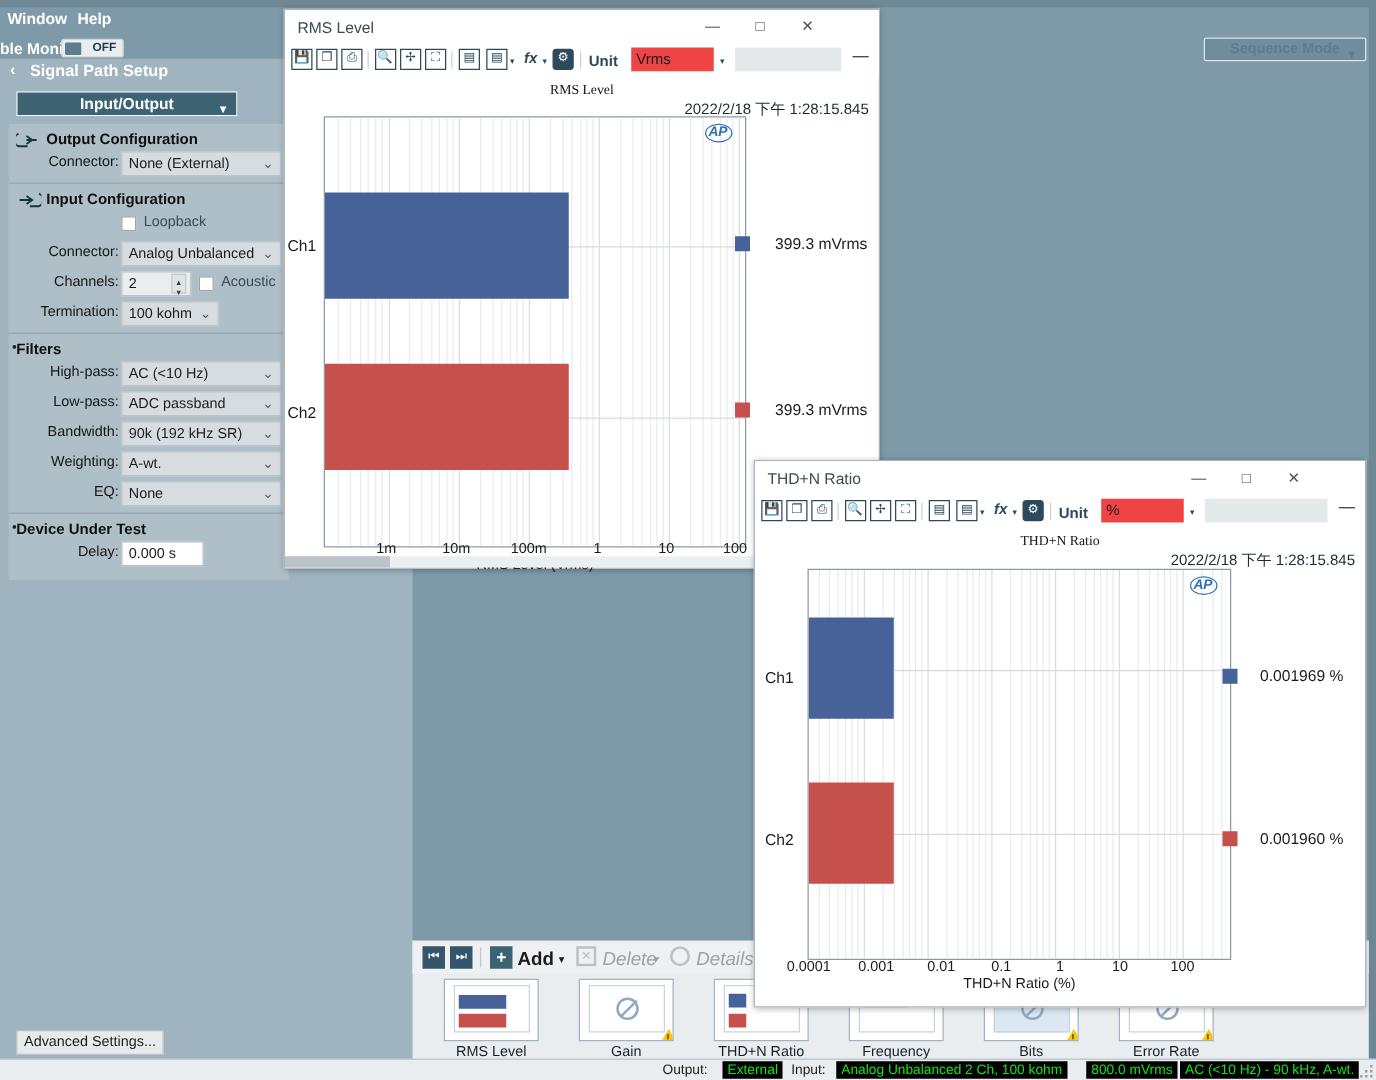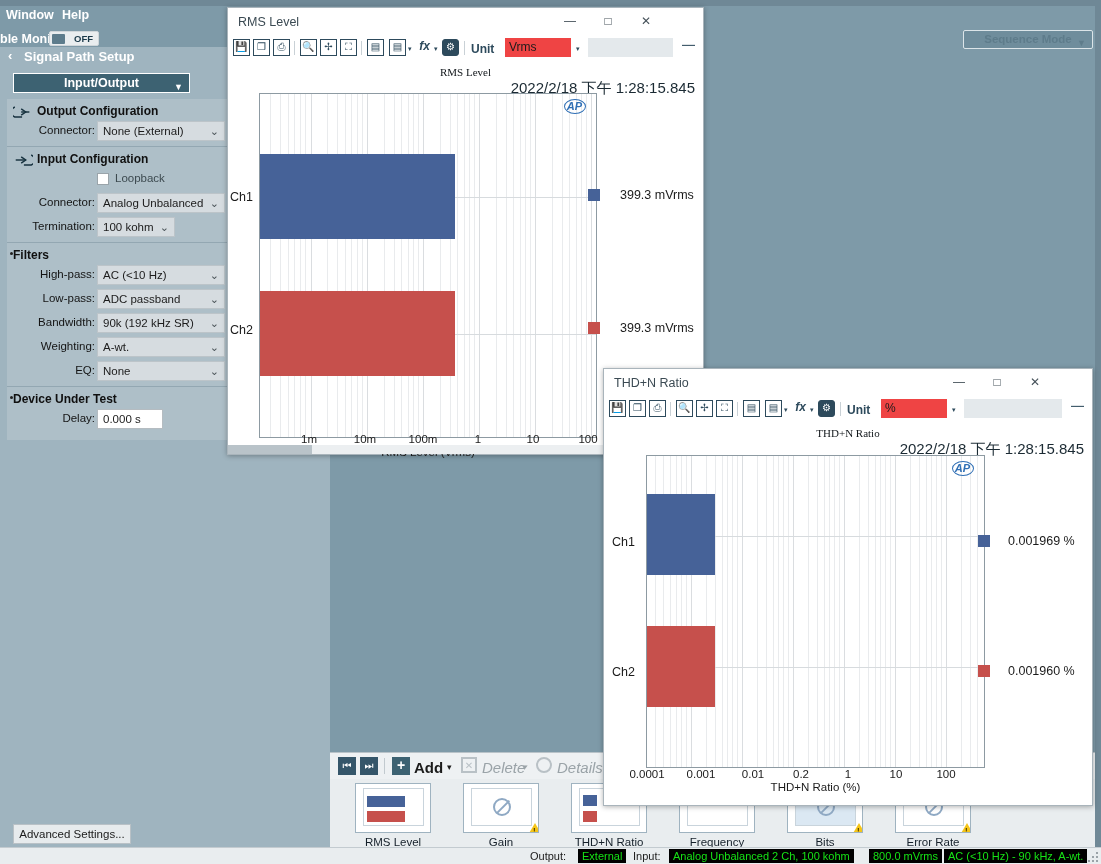--- a/index.html
+++ b/index.html
@@ -117,21 +117,21 @@
   .ticon { position:absolute; top:3px; width:17px; height:17px; border:1.5px solid #2d4a5c; color:#2d4a5c; font-size:10px; text-align:center; line-height:14px; }
   .ticon.plain { border:none; }
   .tsep { position:absolute; top:5px; width:1px; height:14px; background:#c9d1d6; }
   .caret-sm { position:absolute; top:9px; font-size:7px; color:#2d4a5c; }
   .unit-word { position:absolute; top:6px; font-size:12px; font-weight:bold; color:#2d4a5c;}
   .unit-box { position:absolute; top:2px; height:19px; background:#ef4444; font-size:12px; line-height:19px; padding-left:4px; color:#1b1b1b;}
   .unit-field { position:absolute; top:2px; height:19px; background:#e4e9ec; }
   .tb-corner { position:absolute; top:4px; right:8px; font-size:13px; color:#2d4a5c; }
 
   .g-title { position:absolute; text-align:center; font-family:"Liberation Serif", serif; font-size:11px; color:#11161a; }
-  .g-date { position:absolute; font-size:15px; color:#1b2a33;padding-left:40px; }
+  .g-date { position:absolute; font-size:12px; color:#1b2a33;padding-left:40px; }
   .ap-logo { position:absolute; font-style:italic; font-weight:bold; color:#2f6fb5; font-size:11px; }
   .ap-logo span { border:1.5px solid #2f6fb5; border-radius:50%; padding:0px 3px 1px 2px; }
 
   .plot { position:absolute; background:#fff; border:1px solid #8d9aa2; overflow:hidden; }
   .vgrid { position:absolute; top:0; bottom:0; width:1px; background:#e9ebed; }
   .vgrid.major { background:#dadde0; }
   .hgrid { position:absolute; left:0; right:0; height:1px; background:#d7dbde; }
   .bar { position:absolute; }
   .xt { position:absolute; font-size:11.5px; color:#1b1b1b; text-align:center; }
   .xlabel { position:absolute; font-size:11.5px; color:#1b1b1b; text-align:center; }
@@ -209,20 +209,29 @@
       </div>
 
       <div class="row">
         <span class="lbl">Connector:</span>
         <span class="ctrl">
           <span>Analog Unbalanced</span>
           <span class="chev">⌄</span>
         </span>
       </div>
 
+      <div class="row">
+        <span class="lbl">Channels:</span>
+        <span class="ctrl spin">
+          <span>2</span>
+          <span class="spin-arrows"></span>
+        </span>
+        <span class="cbx" style="left:152px"></span>
+        <span class="cbx-label" style="left:170px">Acoustic</span>
+      </div>
 
       <div class="row">
         <span class="lbl">Termination:</span>
         <span class="ctrl narrow">
           <span>100 kohm</span>
           <span class="chev">⌄</span>
         </span>
       </div>
     </div>
 
@@ -556,21 +565,21 @@
       <span>AP</span>
     </div>
   </div>
 
   <div class="ytick" style="left:8px; top:166px;">Ch1</div>
   <div class="ytick" style="left:8px; top:296px;">Ch2</div>
 
   <div class="xt" style="left:8px;   top:399px; width:70px;">0.0001</div>
   <div class="xt" style="left:62px;  top:399px; width:70px;">0.001</div>
   <div class="xt" style="left:119px; top:399px; width:60px;">0.01</div>
-  <div class="xt" style="left:172px; top:399px; width:50px;">0.2</div>
+  <div class="xt" style="left:172px; top:399px; width:50px;">0.1</div>
   <div class="xt" style="left:222px; top:399px; width:44px;">1</div>
   <div class="xt" style="left:270px; top:399px; width:44px;">10</div>
   <div class="xt" style="left:318px; top:399px; width:48px;">100</div>
   <div class="xlabel" style="left:42px; top:412px; width:339px;">THD+N Ratio (%)</div>
 
   <div class="legend-sw" style="left:374px; top:166px; background:#466298;"></div>
   <div class="legend-txt" style="left:404px; top:165px;">0.001969 %</div>
   <div class="legend-sw" style="left:374px; top:296px; background:#c6504c;"></div>
   <div class="legend-txt" style="left:404px; top:295px;">0.001960 %</div>
 </div>

